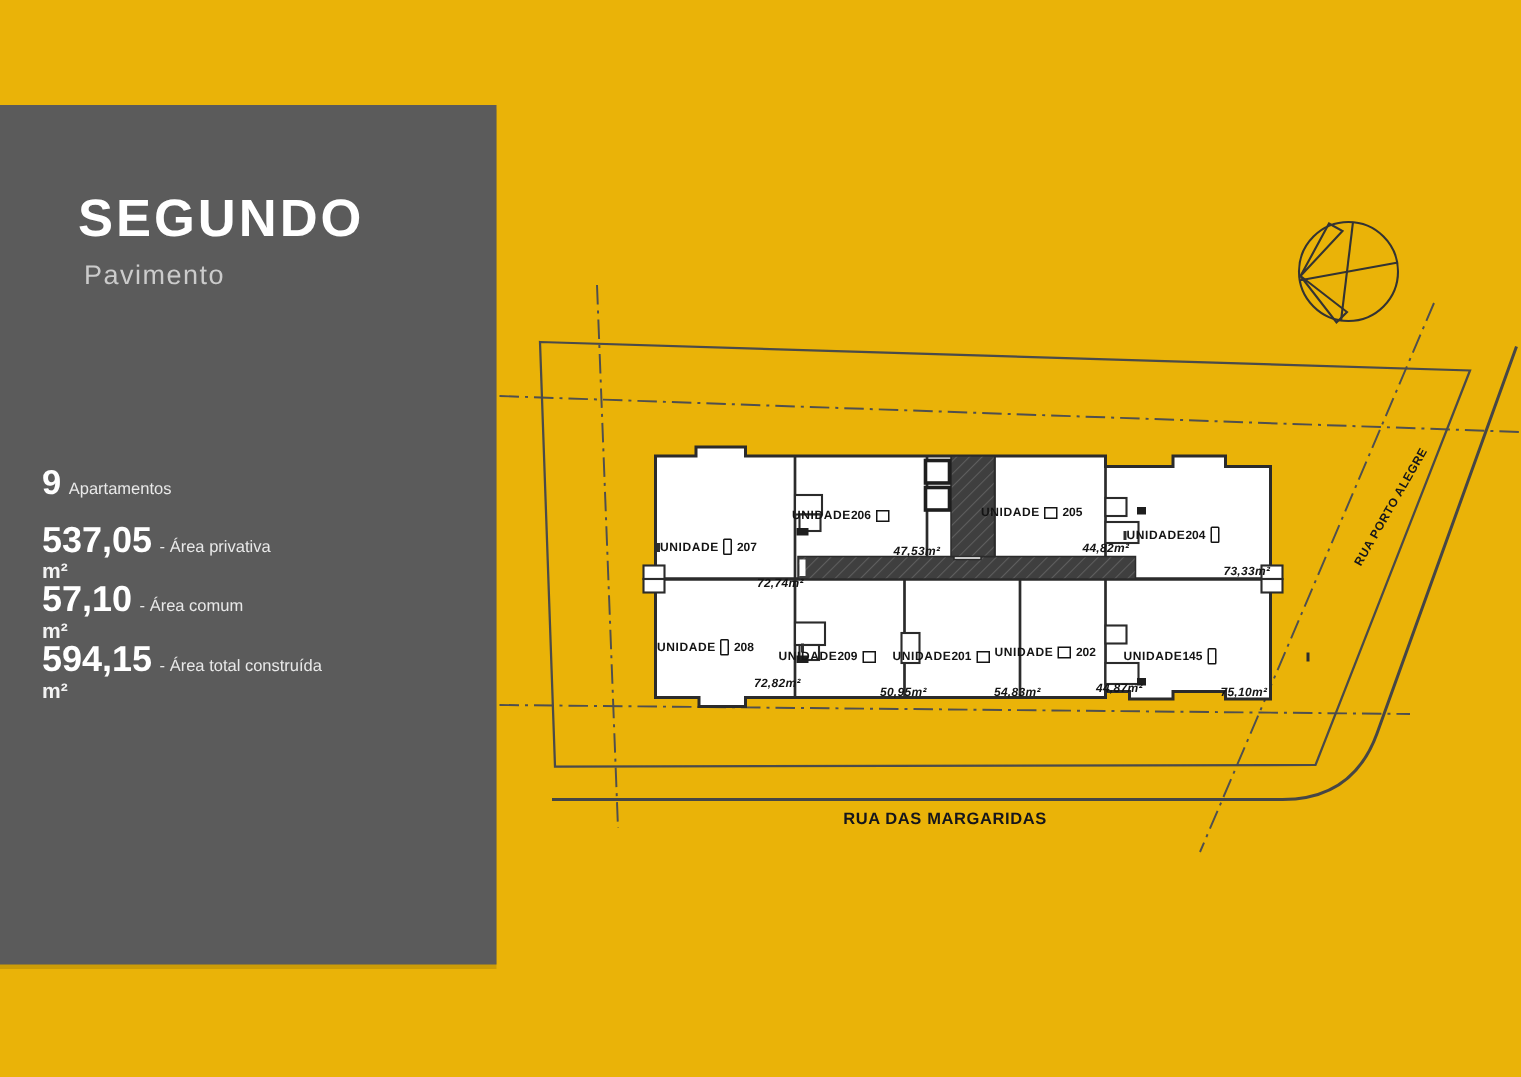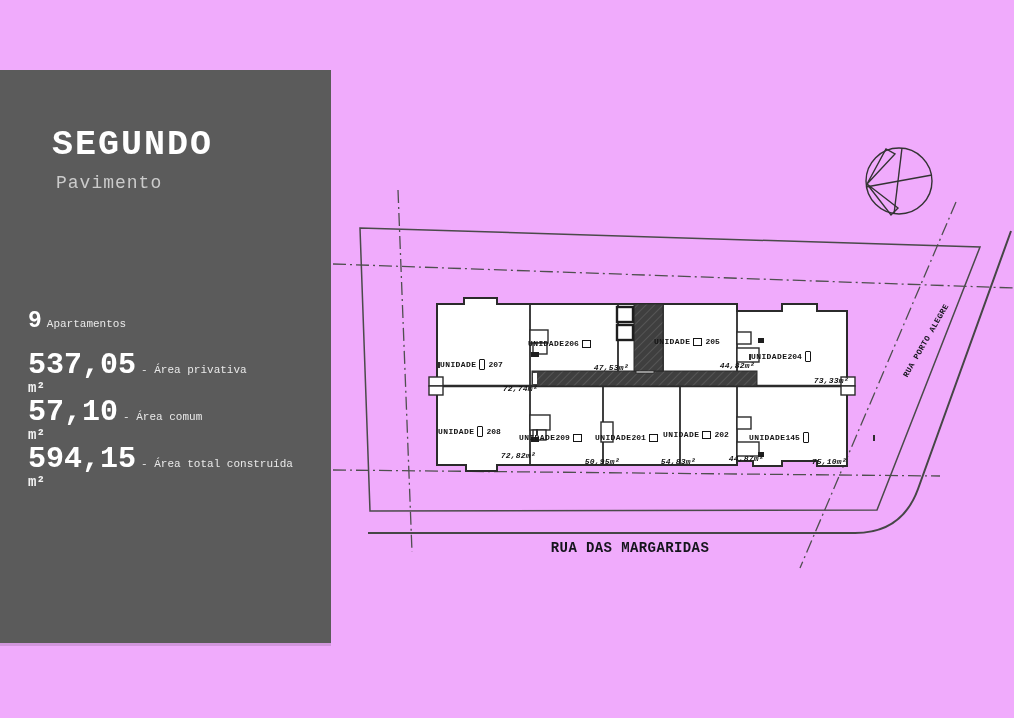--- a/index.html
+++ b/index.html
@@ -1,27 +1,27 @@
 <!DOCTYPE html>
 <html><head>
 <meta charset="utf-8">
 <style>
   html,body{margin:0;padding:0;background:#ffffff;}
-  .page{position:relative;width:1014px;height:718px;background:#f0abfc;overflow:hidden;
-        font-family:Liberation Mono, monospace;}
+  .page{position:relative;width:1014px;height:718px;background:#eab308;overflow:hidden;
+        font-family:Liberation Sans, sans-serif;}
 
   
   .panel{position:absolute;left:0;top:70px;width:331px;height:573px;background:#5b5b5b;
          box-shadow:0 3px 0 rgba(0,0,0,0.12);}
   .panel h1{margin:58px 0 0 52px;font-size:35px;font-weight:bold;color:#ffffff;
             letter-spacing:2px;line-height:1;}
   .panel .subtitle{margin:10px 0 0 56px;font-size:18px;color:#cbcbcb;letter-spacing:1px;}
   .stats{position:absolute;left:28px;top:238px;width:290px;}
   .stat{margin-bottom:11px;white-space:nowrap;color:#ffffff;line-height:1.2;}
-  .stat .val{font-weight:bold;font-size:30px;color:#ffffff;}
+  .stat .val{font-weight:bold;font-size:24px;color:#ffffff;}
   .stat.small .val{font-size:23px;}
   .stat .unit{font-weight:bold;font-size:14px;color:#f2f2f2;}
   .stat .lbl{font-size:11px;color:#e9e9e9;margin-left:5px;}
 
   
   .plan-svg{position:absolute;left:0;top:0;}
 
   
   .unit{position:absolute;width:92px;display:flex;flex-direction:row;align-items:center;
         font-size:8px;font-weight:bold;color:#141414;line-height:11px;text-align:center;}
@@ -35,21 +35,21 @@
           background:repeating-linear-gradient(90deg,#2e2e2e 0 2px,#9a9a9a 2px 3px);
           border:0.5px solid #2e2e2e;}
   .marker.right{margin-left:26px;}
 
   .u207{left:438px;top:335px;} .u206{left:528px;top:314px;} .u205{left:654px;top:312px;}
   .u204{left:749px;top:327px;} .u208{left:438px;top:402px;} .u209{left:519px;top:408px;}
   .u201{left:595px;top:408px;} .u202{left:663px;top:405px;} .u203{left:749px;top:408px;}
 
   
   .street-bottom{position:absolute;left:540px;top:540px;width:180px;text-align:center;
-                 font-size:14px;font-weight:bold;color:#15151c;letter-spacing:0.4px;}
+                 font-size:11px;font-weight:bold;color:#15151c;letter-spacing:0.4px;}
   .street-right{position:absolute;left:905px;top:372px;width:130px;
                 font-size:8px;font-weight:bold;color:#15151c;letter-spacing:0.4px;
                 transform:rotate(-60deg);transform-origin:left center;}
 </style>
 </head>
 <body>
 
 <div class="page">
 
   <svg class="plan-svg" width="1014" height="718" viewBox="0 0 1014 718">

